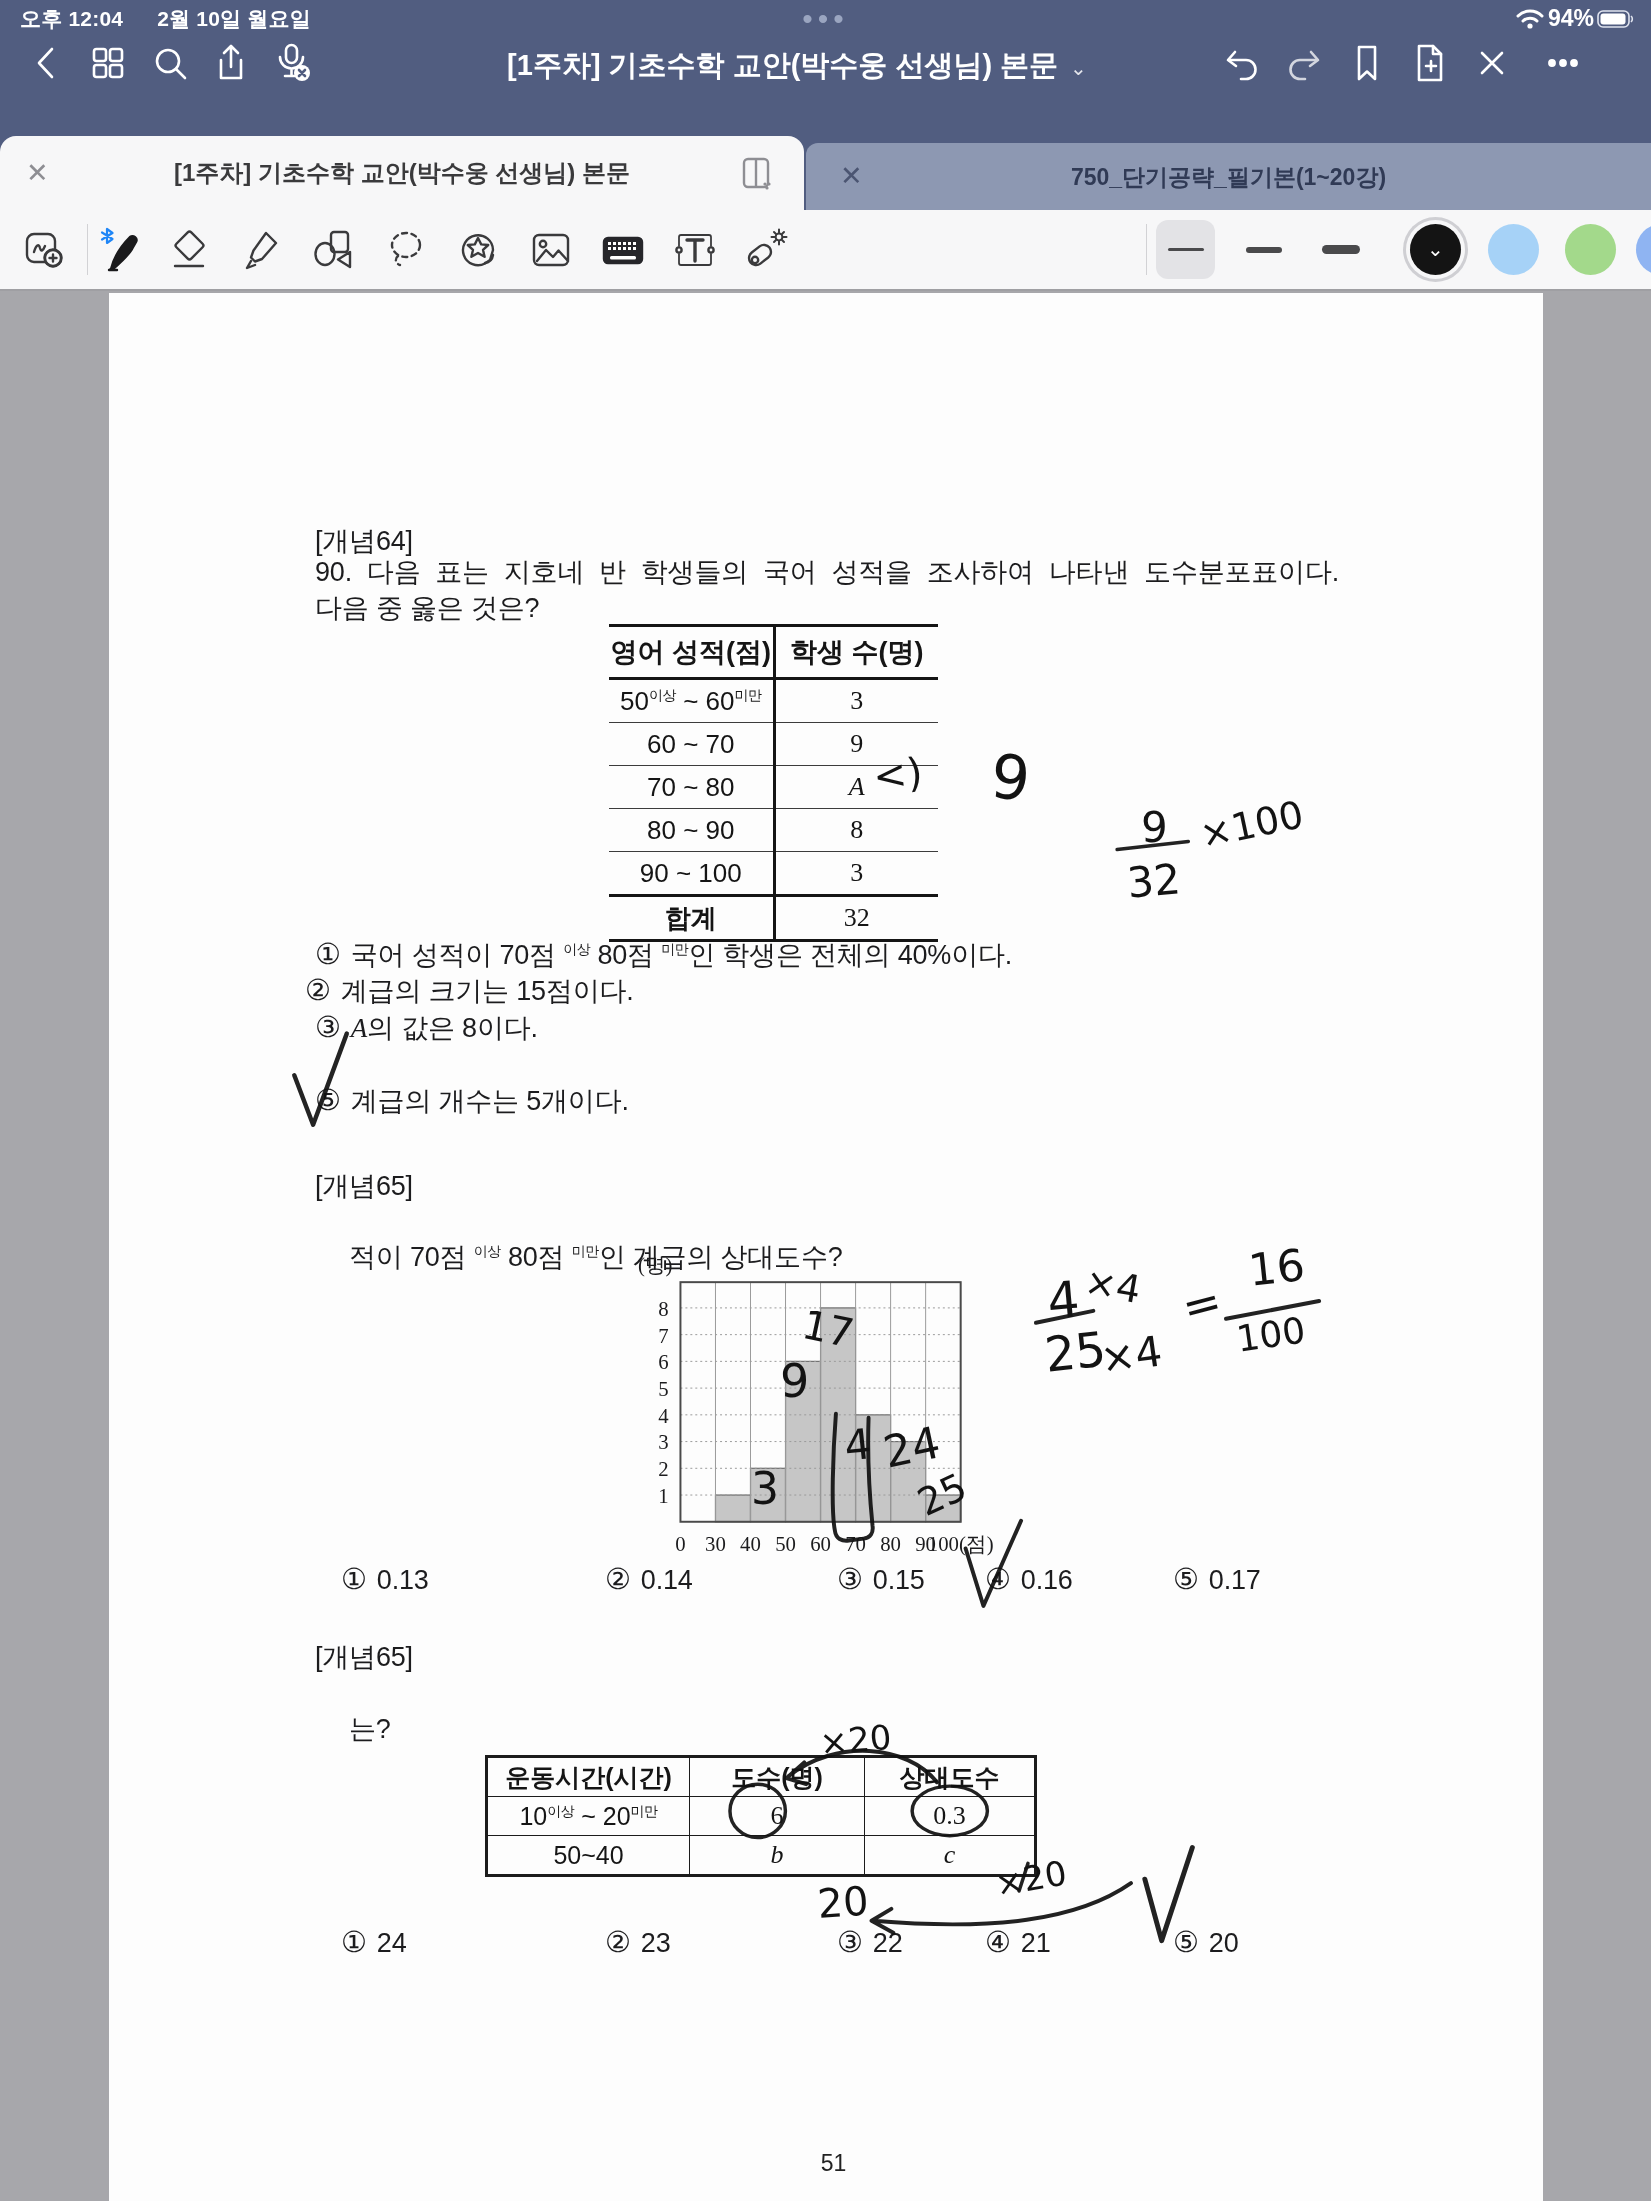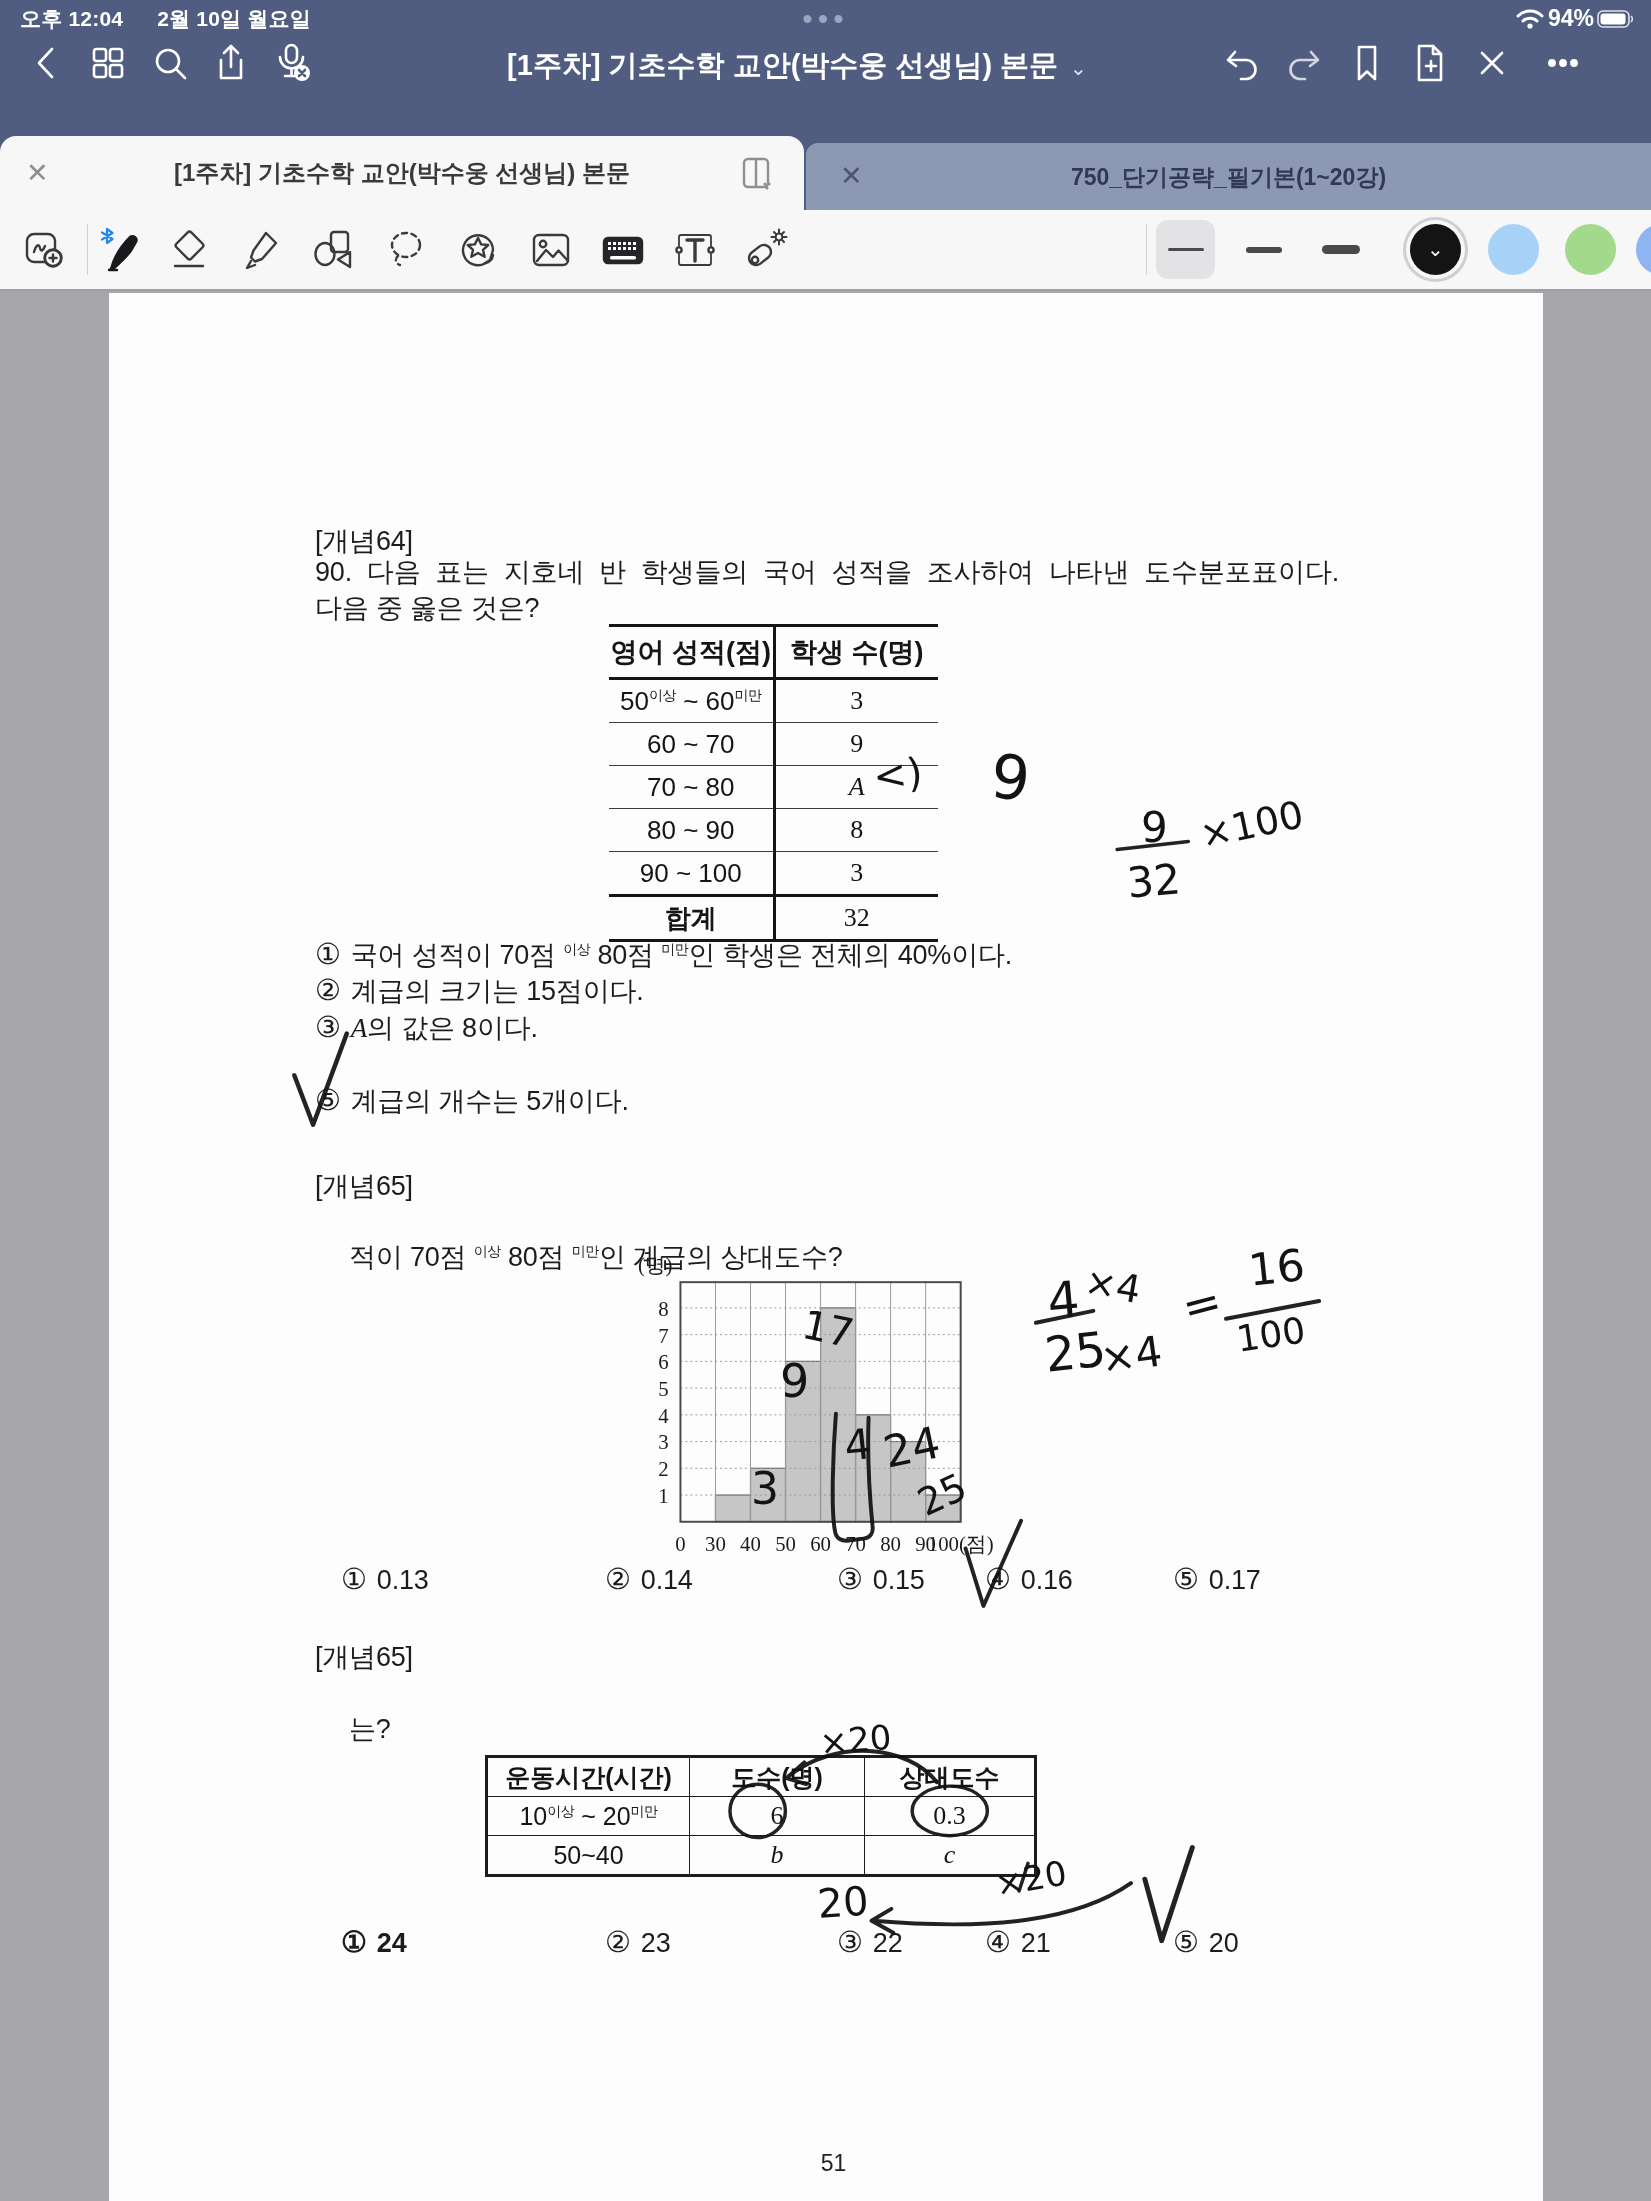--- a/index.html
+++ b/index.html
@@ -340,21 +340,21 @@
         <path d="M1032,1606 C978,1644 892,1654 772,1644 M790,1632 L770,1644 M770,1644 L792,1656" stroke-width="4"></path>
         <path d="M928,1586 L919,1614" stroke-width="3.5"></path>
         <polyline points="1046,1602 1063,1664 1094,1570" stroke-width="5"></polyline>
       </g>
     </svg>
     <div class="pagenum">51</div>
   <div class="ptag" style="left: 206px; top: 230px;">[개념64]</div>
       <div class="pline pjust" style="left: 206px; top: 261px; width: 1024px;">90. 다음 표는 지호네 반 학생들의 국어 성적을 조사하여 나타낸 도수분포표이다.</div>
       <div class="pline" style="left: 206px; top: 297px;">다음 중 옳은 것은?</div>
       <div class="opt" style="left: 206px; top: 644px;"><span class="mk">①</span>국어 성적이 70점 <sup>이상</sup> 80점 <sup>미만</sup>인 학생은 전체의 40%이다.</div>
-      <div class="opt" style="left: 206px; top: 680px;"><span class="mk">②</span>계급의 크기는 15점이다.</div>
+      <div class="opt" style="left: 196px; top: 680px;"><span class="mk">②</span>계급의 크기는 15점이다.</div>
       <div class="opt" style="left: 206px; top: 717px;"><span class="mk">③</span><i class="v">A</i>의 값은 8이다.</div>
       <div class="opt" style="left: 206px; top: 790px;"><span class="mk">⑤</span>계급의 개수는 5개이다.</div>
       <table class="t90" style="left: 500px; top: 331px;">
         <colgroup>
           <col style="width: 165px;">
           <col style="width: 164px;">
         </colgroup>
         <tbody>
           <tr class="hd">
             <th>영어 성적(점)</th>
@@ -388,21 +388,21 @@
       </table>
       <div class="ptag" style="left: 206px; top: 875px;">[개념65]</div>
       <div class="pline" style="left: 240px; top: 946px;">적이 70점 <sup>이상</sup> 80점 <sup>미만</sup>인 계급의 상대도수?</div>
       <div class="opt" style="left: 232px; top: 1269px;"><span class="mk">①</span>0.13</div>
       <div class="opt" style="left: 496px; top: 1269px;"><span class="mk">②</span>0.14</div>
       <div class="opt" style="left: 728px; top: 1269px;"><span class="mk">③</span>0.15</div>
       <div class="opt" style="left: 876px; top: 1269px;"><span class="mk">④</span>0.16</div>
       <div class="opt" style="left: 1064px; top: 1269px;"><span class="mk">⑤</span>0.17</div>
       <div class="ptag" style="left: 206px; top: 1346px;">[개념65]</div>
       <div class="pline" style="left: 240px; top: 1418px;">는?</div>
-      <div class="opt" style="left: 232px; top: 1632px; font-weight: bold;"><span class="mk">①</span>24</div>
+      <div class="opt" style="left: 232px; top: 1632px;"><span class="mk">①</span>24</div>
       <div class="opt" style="left: 496px; top: 1632px;"><span class="mk">②</span>23</div>
       <div class="opt" style="left: 728px; top: 1632px;"><span class="mk">③</span>22</div>
       <div class="opt" style="left: 876px; top: 1632px;"><span class="mk">④</span>21</div>
       <div class="opt" style="left: 1064px; top: 1632px;"><span class="mk">⑤</span>20</div>
       <table class="t92" style="left: 376px; top: 1462px;">
         <colgroup>
           <col style="width: 203px;">
           <col style="width: 175px;">
           <col style="width: 171px;">
         </colgroup>

